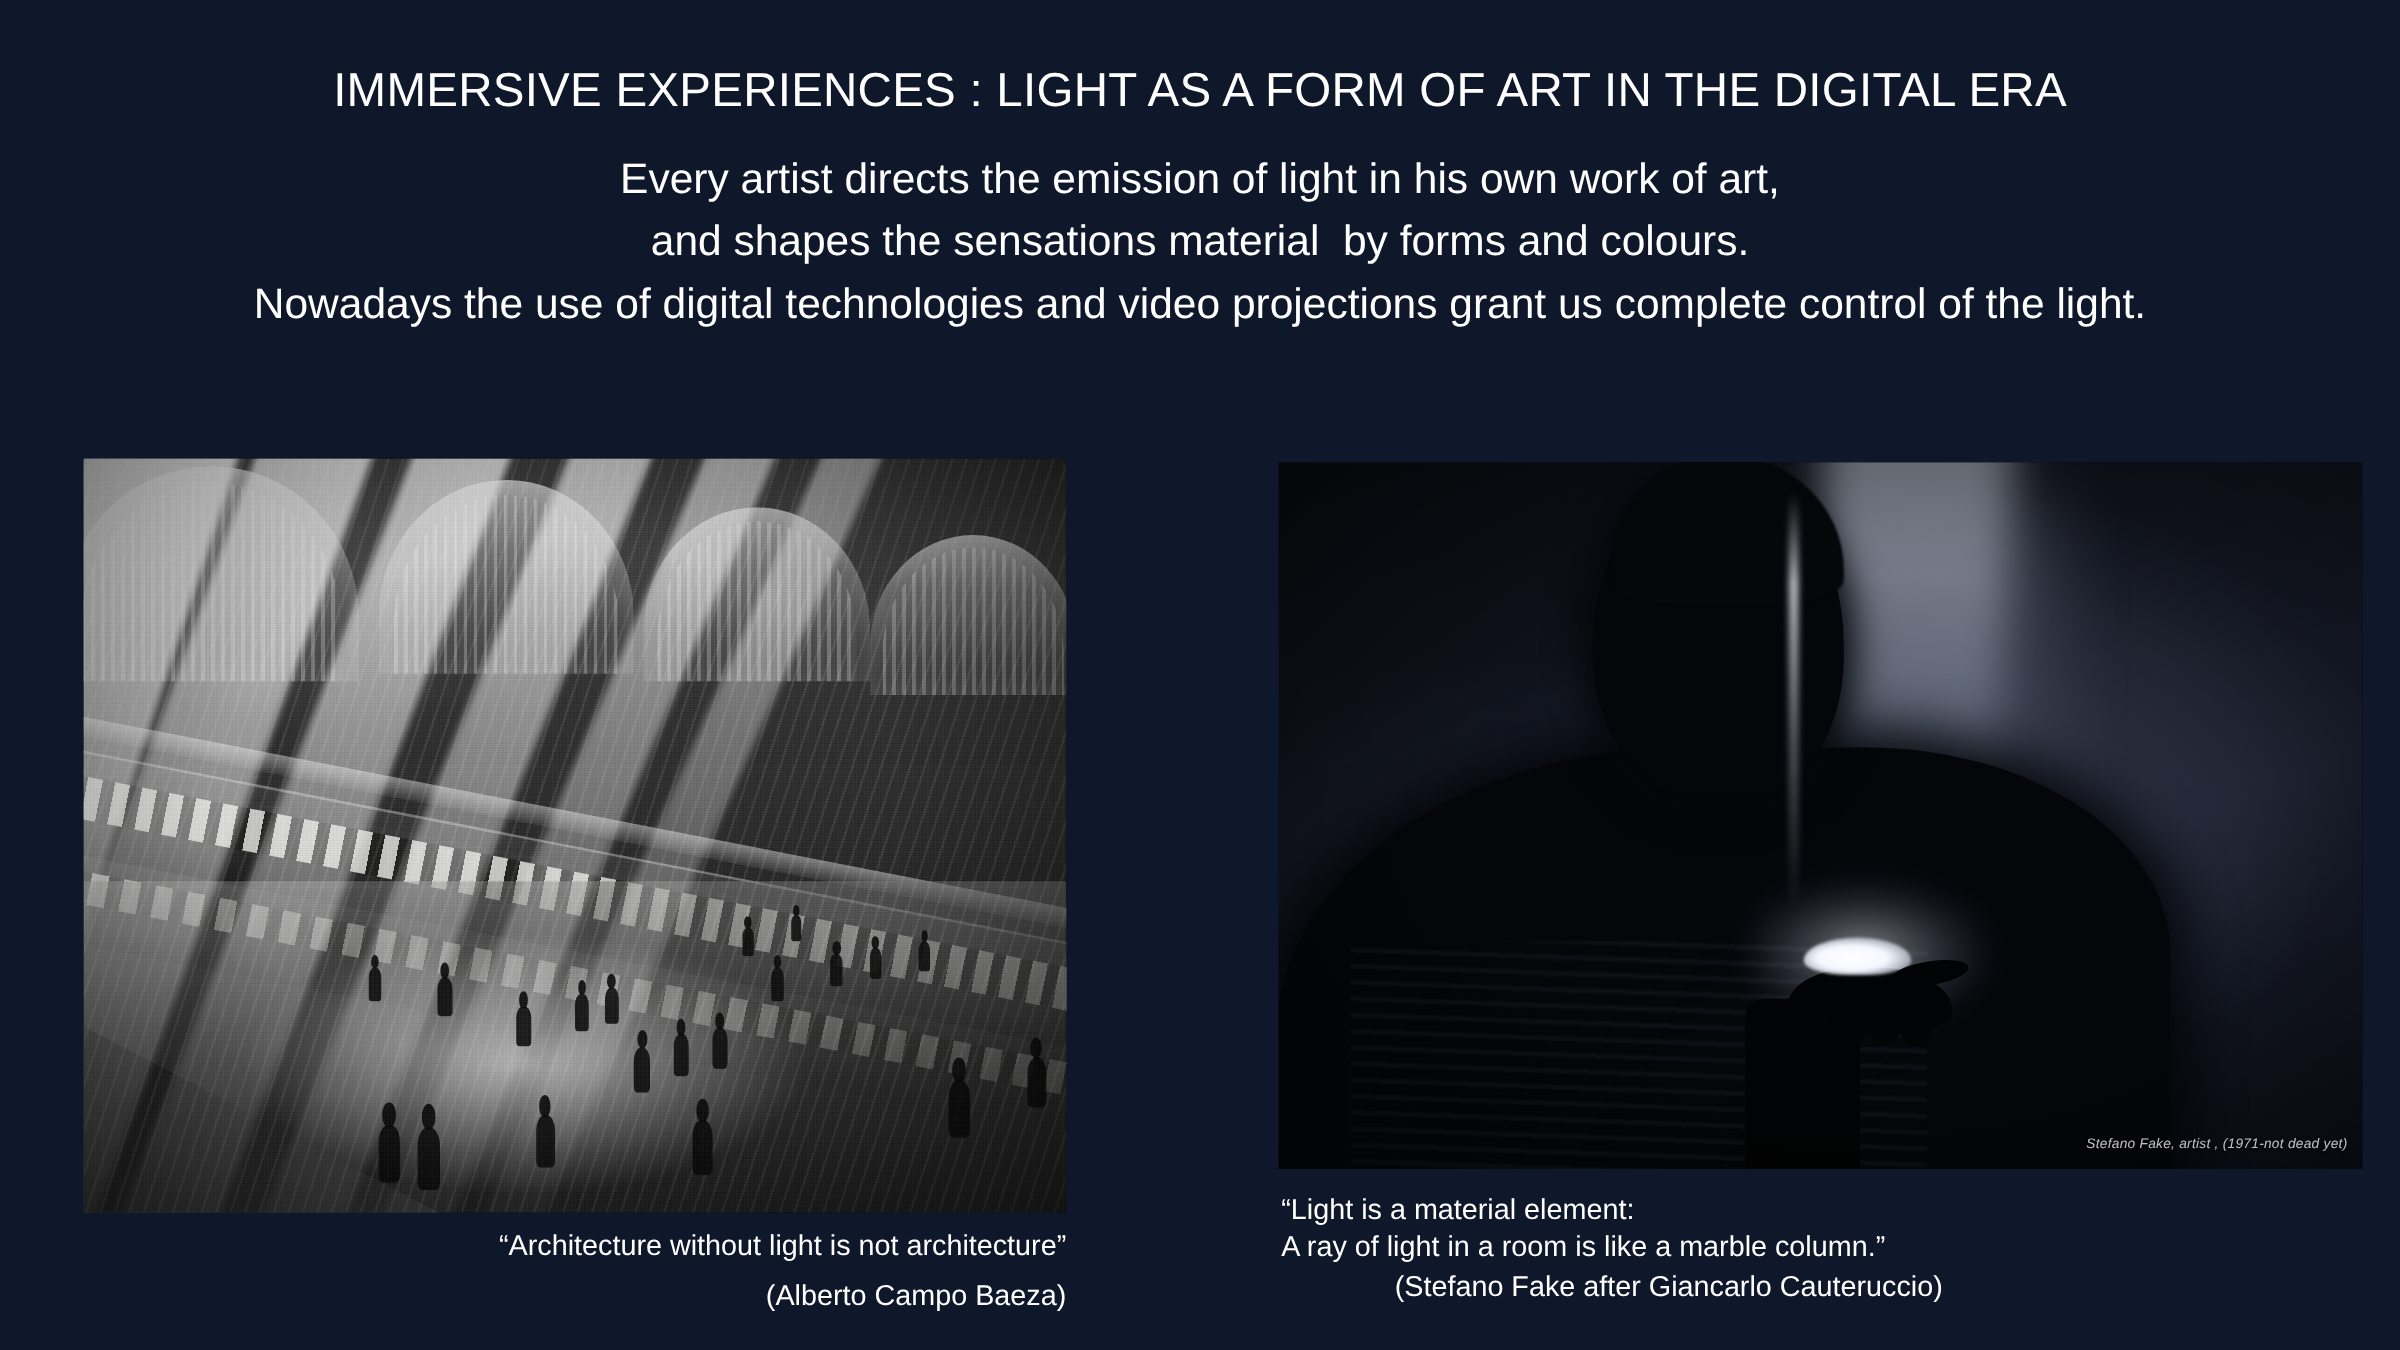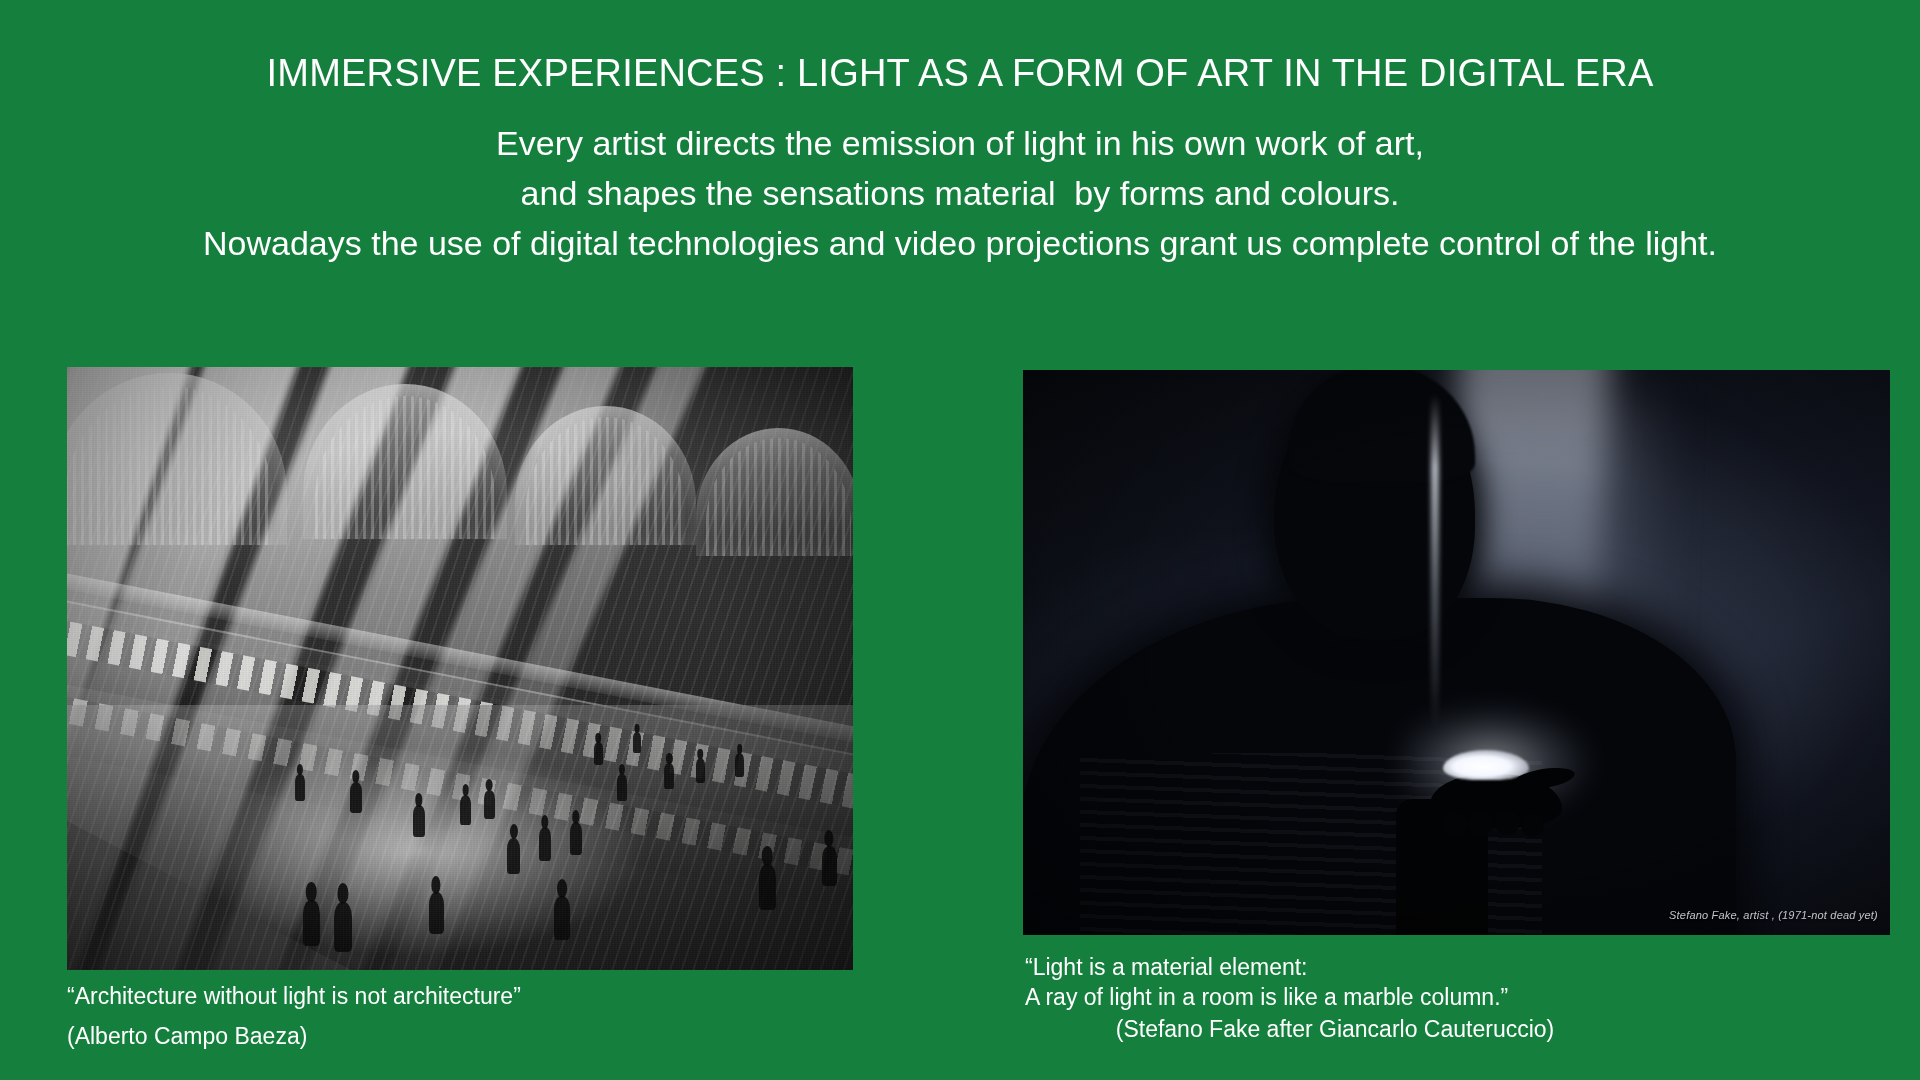--- a/index.html
+++ b/index.html
@@ -13,21 +13,21 @@
     height: 1080px;
     overflow: hidden;
     font-family: "Liberation Sans", sans-serif;
     color: #ffffff;
     position: relative;
   }
 
   .slide {
     position: absolute;
     inset: 0;
-    background: #15803d;
+    background: #0f172a;
     padding-left: 18px;
   }
 
   
   .title {
     position: absolute;
     top: 52px;
     left: 0;
     width: 1920px;
     text-align: center;
@@ -381,21 +381,21 @@
     text-shadow: 0 1px 2px rgba(0,0,0,0.8);
     margin-top: 25px;
   }
 
   
   .caption-left {
     position: absolute;
     left: 67px;
     top: 976px;
     width: 786px;
-    text-align: left;
+    text-align: right;
     font-size: 23px;
     line-height: 40px;
     color: #ffffff;
   }
   .caption-left .cl-quote { display: block; }
   .caption-left .cl-author { display: block; }
 
   .caption-right {
     position: absolute;
     left: 1025px;

